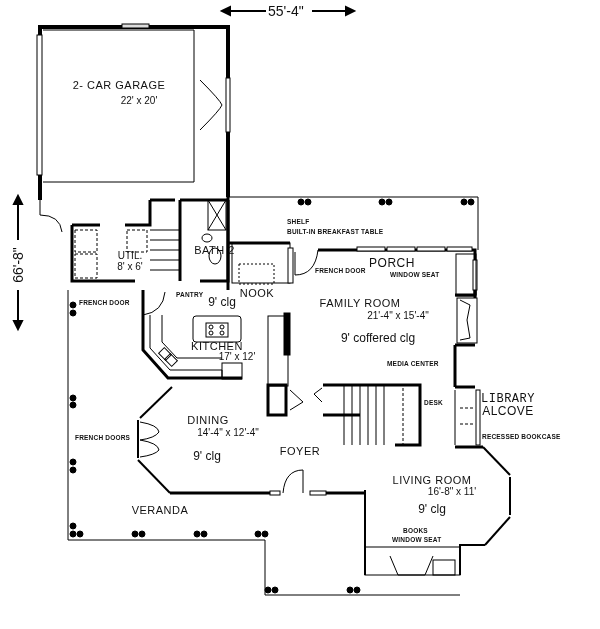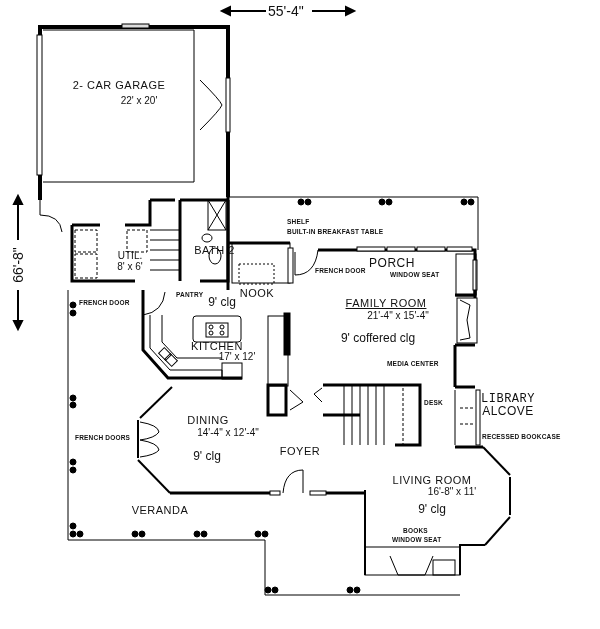--- a/index.html
+++ b/index.html
@@ -226,21 +226,21 @@
 <div class="lbl room" style="left:200px;top:245px;padding-left:29px;">BATH 2</div>
 
 <div class="lbl room" style="left:392px;top:214px;font-size:12px;margin-top:43px;">PORCH</div>
 
 <div class="lbl room" style="left:257px;top:288px;">NOOK</div>
 <div class="lbl clg" style="left:222px;top:296px;">9' clg</div>
 
 <div class="lbl room" style="left:217px;top:341px;">KITCHEN</div>
 <div class="lbl dim" style="left:217px;top:352px;">17' x 12'</div>
 
-<div class="lbl room" style="left:386px;top:298px;text-decoration:underline;">FAMILY ROOM</div>
+<div class="lbl room" style="left:360px;top:298px;">FAMILY ROOM</div>
 <div class="lbl dim" style="left:378px;top:311px;">21'-4" x 15'-4"</div>
 <div class="lbl clg" style="left:378px;top:332px;">9' coffered clg</div>
 
 <div class="lbl room" style="left:508px;top:393px;font-size:12px;font-family:Liberation Mono, monospace;">LIBRARY</div>
 <div class="lbl room" style="left:508px;top:405px;font-size:12px;text-align:right;">ALCOVE</div>
 
 <div class="lbl room" style="left:208px;top:415px;">DINING</div>
 <div class="lbl dim" style="left:208px;top:428px;">14'-4" x 12'-4"</div>
 <div class="lbl clg" style="left:207px;top:450px;">9' clg</div>
 

